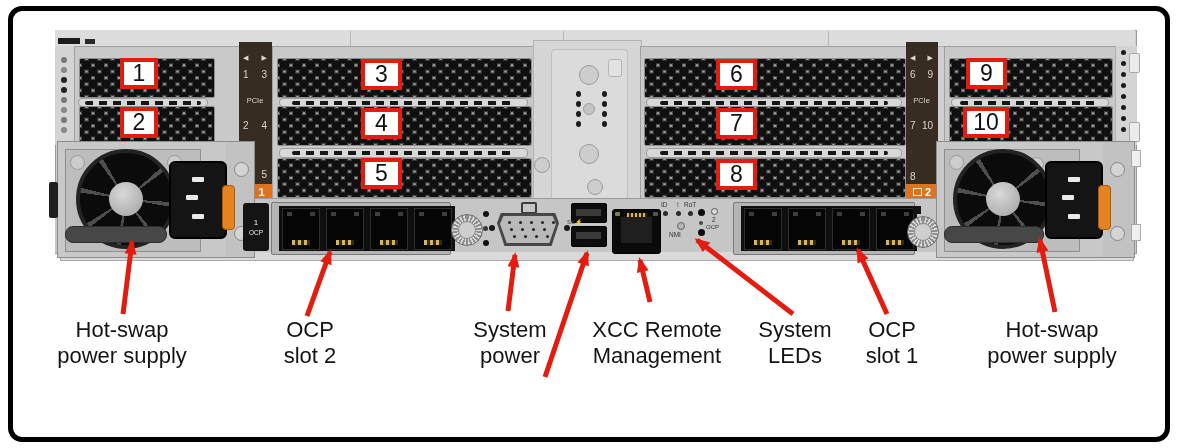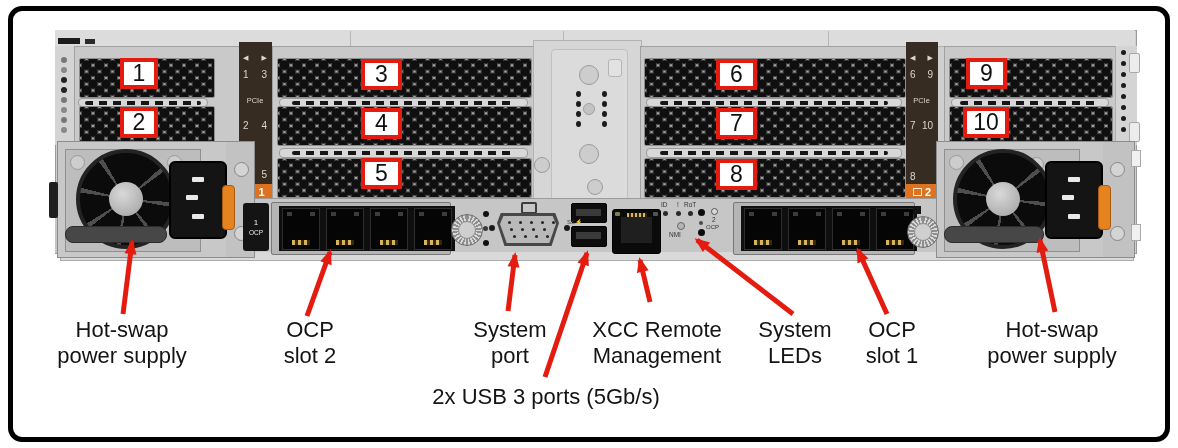--- a/index.html
+++ b/index.html
@@ -398,35 +398,32 @@
   <div class="callout" style="left:122px;top:317px">
     <div>Hot-swap</div>
     <div>power supply</div>
   </div>
   <div class="callout" style="left:310px;top:317px">
     <div>OCP</div>
     <div>slot 2</div>
   </div>
   <div class="callout" style="left:510px;top:317px">
     <div>System</div>
-    <div>port</div>
+    <div>power</div>
   </div>
   <div class="callout" style="left:795px;top:317px">
     <div>System</div>
     <div>LEDs</div>
   </div>
   <div class="callout" style="left:657px;top:317px">
     <div>XCC Remote</div>
     <div>Management</div>
   </div>
   <div class="callout" style="left:892px;top:317px">
     <div>OCP</div>
     <div>slot 1</div>
   </div>
   <div class="callout" style="left:1052px;top:317px">
     <div>Hot-swap</div>
     <div>power supply</div>
   </div>
-  <div class="callout" style="left:546px;top:384px">
-    <div>2x USB 3 ports (5Gb/s)</div>
-  </div>
 
 </div>
 
 </body></html>

